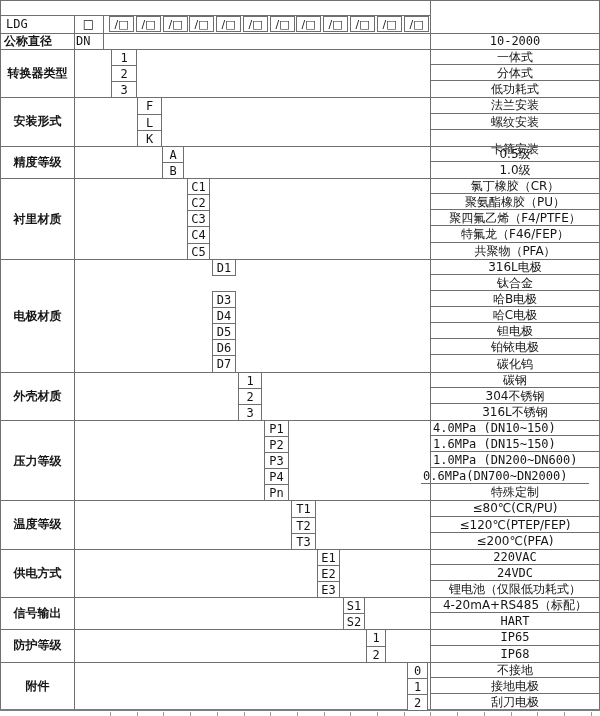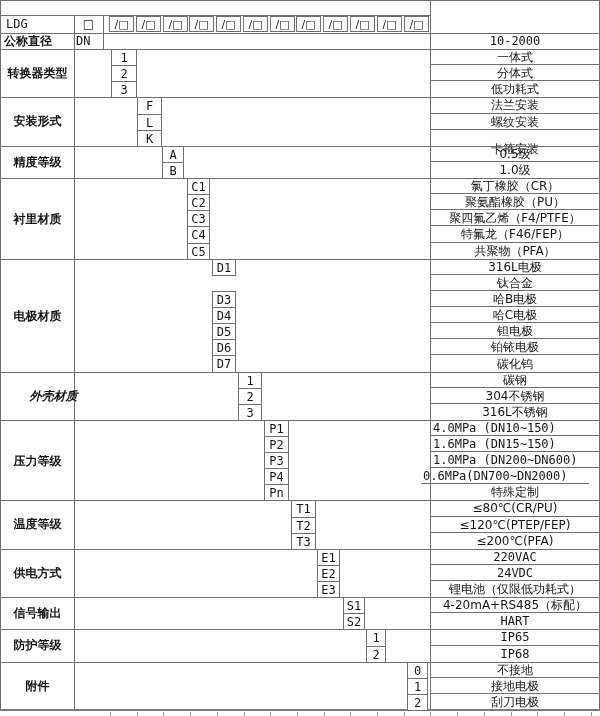--- a/index.html
+++ b/index.html
@@ -120,21 +120,21 @@
       <div class="abs cell fn" style="left: 431px; top: 291px; width: 168px; height: 16px;">哈B电极</div>
       <div class="abs cell mono codebox" style="left: 212px; top: 307px; width: 24px; height: 17px;">D4</div>
       <div class="abs cell fn" style="left: 431px; top: 307px; width: 168px; height: 16px;">哈C电极</div>
       <div class="abs cell mono codebox" style="left: 212px; top: 323px; width: 24px; height: 17px;">D5</div>
       <div class="abs cell fn" style="left: 431px; top: 323px; width: 168px; height: 16px;">钽电极</div>
       <div class="abs cell mono codebox" style="left: 212px; top: 339px; width: 24px; height: 17px;">D6</div>
       <div class="abs cell fn" style="left: 431px; top: 339px; width: 168px; height: 16px;">铂铱电极</div>
       <div class="abs cell mono codebox" style="left: 212px; top: 355px; width: 24px; height: 18px;">D7</div>
       <div class="abs cell fn last" style="left: 431px; top: 355px; width: 168px; height: 17px;">碳化钨</div>
       <div class="abs hline" style="left: 0px; top: 372px; width: 600px;"></div>
-      <div class="abs cell bold" style="left: 17px; top: 372px; width: 73px; height: 48px; font-style: italic;">外壳材质</div>
+      <div class="abs cell bold" style="left: 1px; top: 372px; width: 73px; height: 48px;">外壳材质</div>
       <div class="abs cell mono codebox" style="left: 238px; top: 372px; width: 24px; height: 17px;">1</div>
       <div class="abs cell fn" style="left: 431px; top: 372px; width: 168px; height: 16px;">碳钢</div>
       <div class="abs cell mono codebox" style="left: 238px; top: 388px; width: 24px; height: 17px;">2</div>
       <div class="abs cell fn" style="left: 431px; top: 388px; width: 168px; height: 16px;">304不锈钢</div>
       <div class="abs cell mono codebox" style="left: 238px; top: 404px; width: 24px; height: 17px;">3</div>
       <div class="abs cell fn last" style="left: 431px; top: 404px; width: 168px; height: 16px;">316L不锈钢</div>
       <div class="abs hline" style="left: 0px; top: 420px; width: 600px;"></div>
       <div class="abs cell bold" style="left: 1px; top: 420px; width: 73px; height: 81px;">压力等级</div>
       <div class="abs cell mono codebox" style="left: 264px; top: 420px; width: 25px; height: 17px;">P1</div>
       <div class="abs cell fn left mono" style="left: 431px; top: 420px; width: 168px; height: 16px; padding-left: 2px;">4.0MPa (DN10~150)</div>

